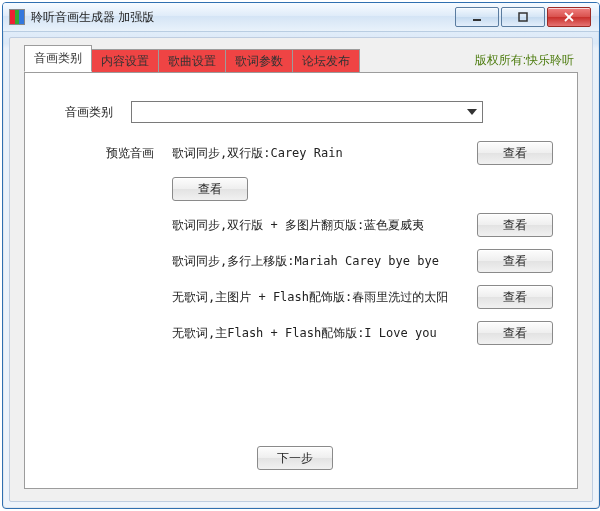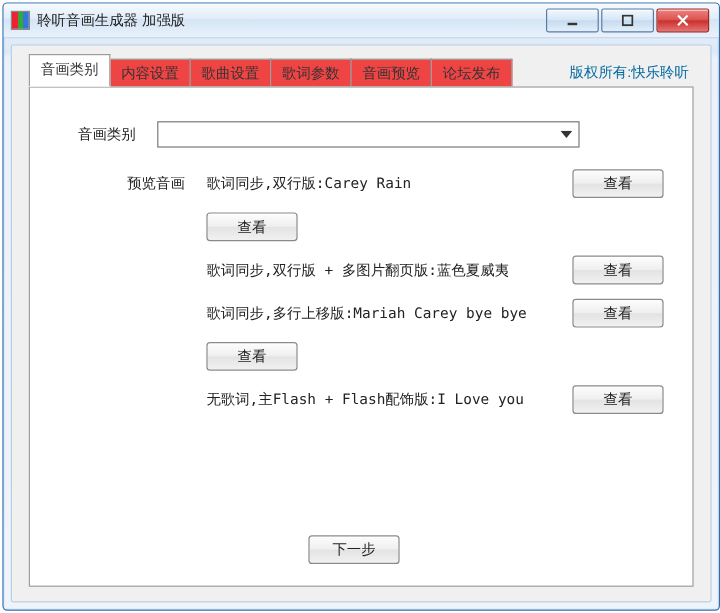--- a/index.html
+++ b/index.html
@@ -107,21 +107,21 @@
     background: #ffffff;
     top: 0;
     padding-top: 4px;
     padding-bottom: 4px;
     border-bottom: 1px solid #fff;
     z-index: 2;
   }
   .copyright {
     margin-left: auto;
     padding: 3px 4px;
-    color: #0369a1;
+    color: #4d7c0f;
     font-size: 12px;
     white-space: nowrap;
   }
 
   .tab-page {
     position: absolute;
     left: 0; right: 0;
     top: 22px;
     bottom: 0;
     border: 1px solid #9c9c9c;
@@ -234,21 +234,20 @@
   </div>
 
   <div class="client">
     <div class="tabs-wrap">
 
       <div class="tab-row">
         <div class="tab active">音画类别</div>
         <div class="tab">内容设置</div>
         <div class="tab">歌曲设置</div>
         <div class="tab">歌词参数</div>
-        <div class="tab">音画预览</div>
         <div class="tab">论坛发布</div>
         <div class="copyright">版权所有:快乐聆听</div>
       </div>
 
       <div class="tab-page">
         <div class="tab-content">
 
           <div class="row">
             <div class="label">音画类别</div>
             <div class="combo">
@@ -274,20 +273,21 @@
               </div>
               <div class="list-row">
                 <span class="desc">歌词同步,双行版 + 多图片翻页版:蓝色夏威夷</span>
                 <div class="btn">查看</div>
               </div>
               <div class="list-row">
                 <span class="desc">歌词同步,多行上移版:Mariah Carey bye bye</span>
                 <div class="btn">查看</div>
               </div>
               <div class="list-row">
+                <span class="desc">无歌词,主图片 + Flash配饰版:春雨里洗过的太阳</span>
                 <div class="btn">查看</div>
               </div>
               <div class="list-row">
                 <span class="desc">无歌词,主Flash + Flash配饰版:I Love you</span>
                 <div class="btn">查看</div>
               </div>
 
             </div>
           </div>
 

